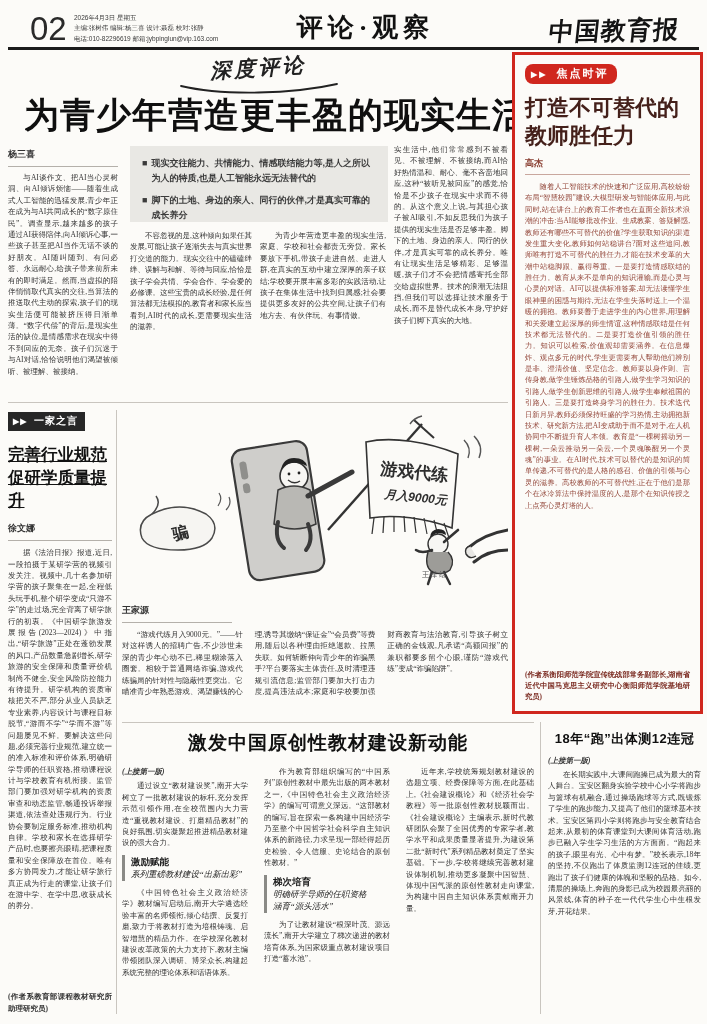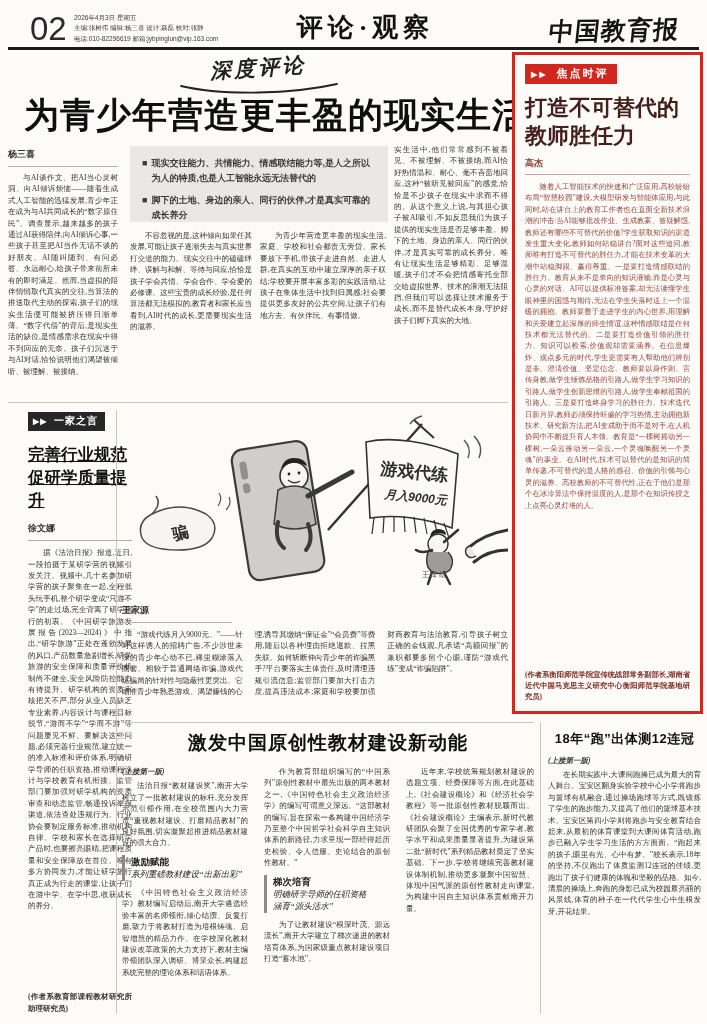--- a/index.html
+++ b/index.html
@@ -29,21 +29,21 @@
          line-height:1.65;margin-bottom:7px;display:flex;}
   .quote .bullet{margin-right:4px;}
   
   .blklabel{display:inline-block;background:#272727;color:#fff;font-family:"Liberation Sans",sans-serif;
             font-size:10px;font-weight:bold;padding:2px 7px 3px 5px;letter-spacing:1px;}
   .blklabel .arr{font-size:8px;margin-right:3px;}
   
   .focusbox{border:3px solid #d0271e;box-sizing:border-box;padding:9px 10px 8px 10px;display:flex;
             flex-direction:column;background:#fcfbf8;}
   .redlabel{display:inline-block;background:#d0271e;color:#fff;font-family:"Liberation Sans",sans-serif;
-            font-size:11px;font-weight:bold;padding:2px 9px 3px 6px;letter-spacing:2px;align-self:flex-start;}
+            font-size:11px;font-weight:bold;padding:2px 9px 3px 6px;letter-spacing:2px;align-self:flex-start;border-radius:8px;}
   .redlabel .arr{font-size:8px;margin-right:4px;}
   .focus-title{font-family:"Liberation Sans",sans-serif;font-size:22px;font-weight:900;color:#44201a;
                line-height:1.25;margin-top:10px;}
   .focus-author{font-family:"Liberation Sans",sans-serif;font-size:9px;font-weight:bold;color:#8a4033;
                 border-bottom:1px solid #c9a79e;padding-bottom:4px;margin-top:8px;}
   .focus-body{font-size:7.3px;line-height:1.56;color:#93473a;text-align:justify;overflow:hidden;flex:1;
               margin-top:6px;}
   .focus-body p{margin:0;text-indent:2em;}
   .focus-attr{font-size:7.3px;font-weight:bold;color:#7c2d23;line-height:1.5;margin-top:3px;text-align:justify;}
   
@@ -129,21 +129,21 @@
       <div>打造不可替代的</div>
       <div>教师胜任力</div>
     </div>
     <div class="focus-author">高杰</div>
     <div class="focus-body">
       <p>随着人工智能技术的快速和广泛应用,高校纷纷布局“智慧校园”建设,大模型研发与智能体应用,与此同时,站在讲台上的教育工作者也在直面全新技术浪潮的冲击:当AI能够批改作业、生成教案、答疑解惑,教师还有哪些不可替代的价值?学生获取知识的渠道发生重大变化,教师如何站稳讲台?面对这些追问,教师唯有打造不可替代的胜任力,才能在技术变革的大潮中站稳脚跟、赢得尊重。一是要打造情感联结的胜任力。教育从来不是单向的知识灌输,而是心灵与心灵的对话。AI可以提供标准答案,却无法读懂学生眼神里的困惑与期待,无法在学生失落时送上一个温暖的拥抱。教师要善于走进学生的内心世界,用理解和关爱建立起深厚的师生情谊,这种情感联结是任何技术都无法替代的。二是要打造价值引领的胜任力。知识可以检索,价值观却需要涵养。在信息爆炸、观点多元的时代,学生更需要有人帮助他们辨别是非、澄清价值、坚定信念。教师要以身作则、言传身教,做学生锤炼品格的引路人,做学生学习知识的引路人,做学生创新思维的引路人,做学生奉献祖国的引路人。三是要打造终身学习的胜任力。技术迭代日新月异,教师必须保持旺盛的学习热情,主动拥抱新技术、研究新方法,把AI变成助手而不是对手,在人机协同中不断提升育人本领。教育是“一棵树摇动另一棵树,一朵云推动另一朵云,一个灵魂唤醒另一个灵魂”的事业。在AI时代,技术可以替代的是知识的简单传递,不可替代的是人格的感召、价值的引领与心灵的滋养。高校教师的不可替代性,正在于他们是那个在冰冷算法中保持温度的人,是那个在知识传授之上点亮心灵灯塔的人。</p>
     </div>
     <div class="focus-attr">(作者系衡阳师范学院宣传统战部常务副部长,湖南省近代中国马克思主义研究中心衡阳师范学院基地研究员)</div>
   </div>
 
-  <div class="abs" style="left:8px;top:410px;width:104px;height:606px;display:flex;flex-direction:column;margin-left:20px;">
+  <div class="abs" style="left:8px;top:410px;width:104px;height:606px;display:flex;flex-direction:column;">
     <div>
       <span class="blklabel">
         <span class="arr">▶▶</span>
         <span>一家之言</span>
       </span>
     </div>
     <div class="op-title">
       <div>完善行业规范</div>
       <div>促研学质量提升</div>
     </div>
@@ -218,21 +218,21 @@
     </div>
   </div>
 
   <div class="abs thin" style="left:122px;top:722px;width:412px;"></div>
 
   <div class="abs" style="left:122px;top:730px;width:412px;height:284px;">
     <div class="tb-title">激发中国原创性教材建设新动能</div>
 
     <div class="abs bodytxt" style="left:0;top:36px;width:126px;height:248px;">
       <div class="continued">(上接第一版)</div>
-      <p>法治日报“教材建设奖”,南开大学树立了一批教材建设的标杆,充分发挥示范引领作用,在全校范围内大力营造“重视教材建设、打磨精品教材”的良好氛围,切实凝聚起推进精品教材建设的强大合力。</p>
+      <p>通过设立“教材建设奖”,南开大学树立了一批教材建设的标杆,充分发挥示范引领作用,在全校范围内大力营造“重视教材建设、打磨精品教材”的良好氛围,切实凝聚起推进精品教材建设的强大合力。</p>
       <div class="subhead">
         <div class="l1">激励赋能</div>
         <div class="l2">系列重磅教材建设“出新出彩”</div>
       </div>
       <p>《中国特色社会主义政治经济学》教材编写启动后,南开大学遴选经验丰富的名师领衔,倾心结撰、反复打磨,致力于将教材打造为培根铸魂、启智增慧的精品力作。在学校深化教材建设改革政策的大力支持下,教材主编带领团队深入调研、博采众长,构建起系统完整的理论体系和话语体系。</p>
     </div>
 
     <div class="abs bodytxt" style="left:142px;top:36px;width:126px;height:248px;">
       <p>作为教育部组织编写的“中国系列”原创性教材中最先出版的两本教材之一,《中国特色社会主义政治经济学》的编写可谓意义深远。“这部教材的编写,旨在探索一条构建中国经济学乃至整个中国哲学社会科学自主知识体系的新路径,力求呈现一部经得起历史检验、令人信服、史论结合的原创性教材。”</p>
       <div class="subhead">

